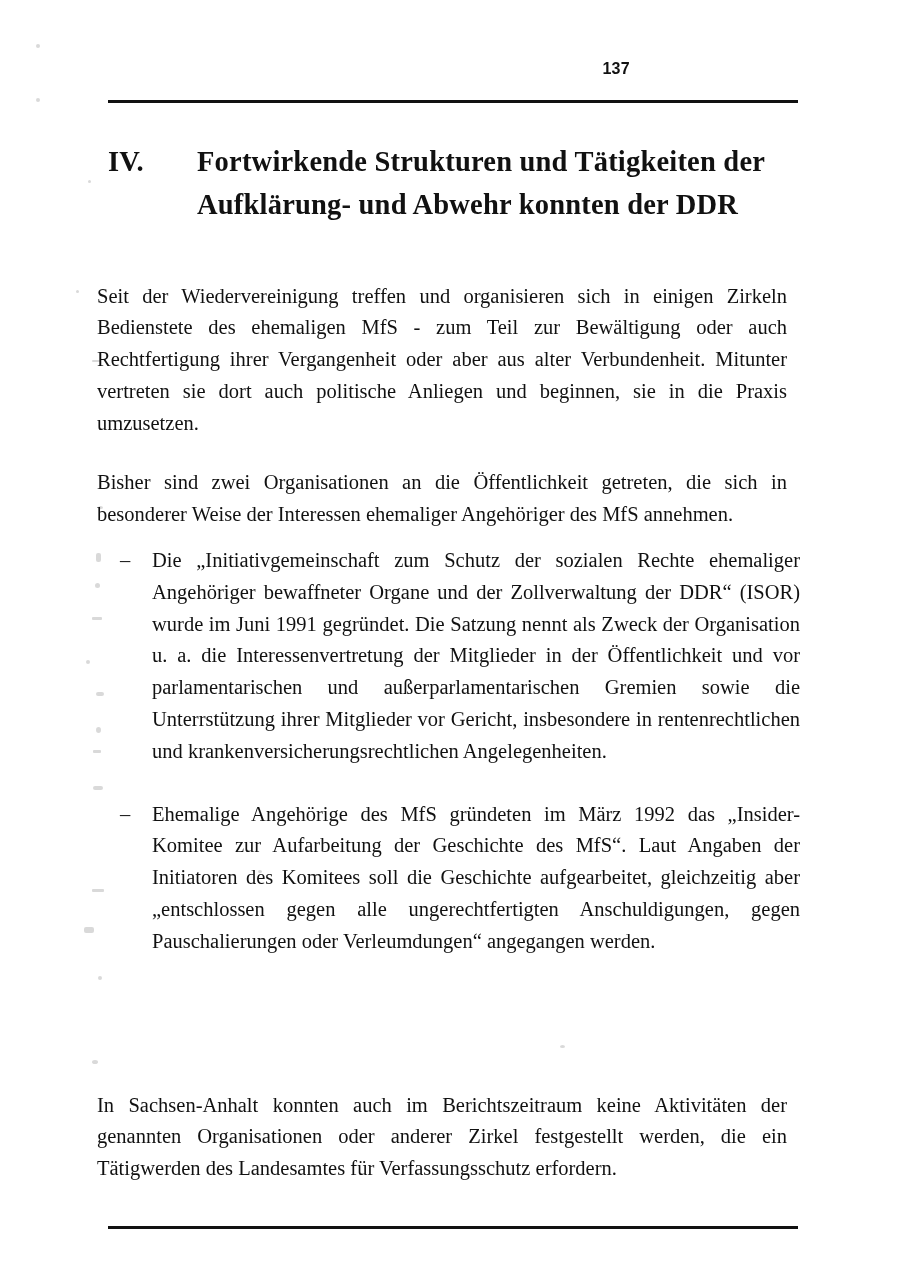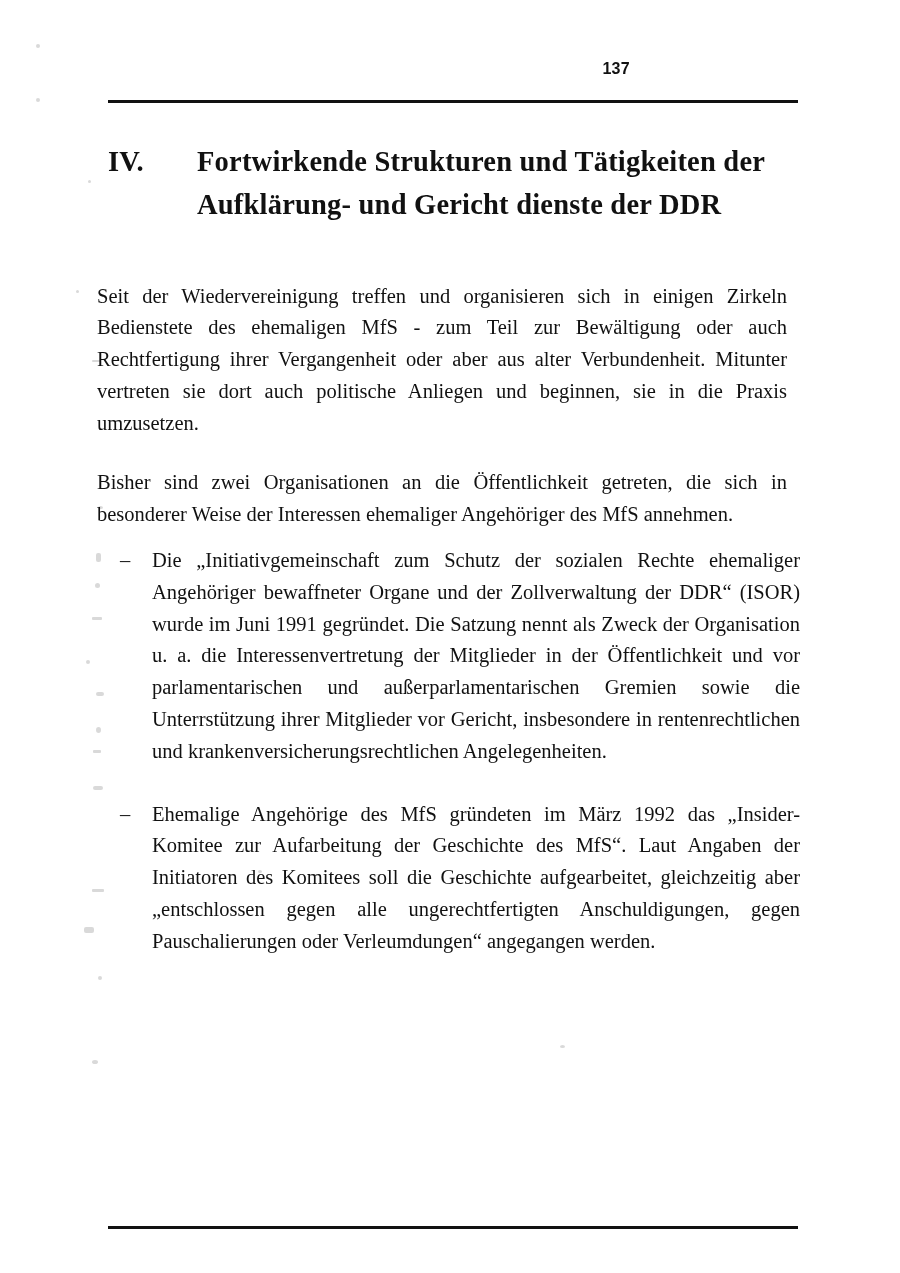--- a/index.html
+++ b/index.html
@@ -151,21 +151,21 @@
   <div class="speck" style="left:92px;  top:1060px; width:6px; height:4px;"></div>
   <div class="speck" style="left:258px; top:870px; width:4px; height:3px;"></div>
   <div class="speck" style="left:560px; top:1045px; width:5px; height:3px;"></div>
 
   <div class="page-number">137</div>
 
   <div class="rule-top"></div>
 
   <h1 class="heading">
     <span class="numeral">IV.</span>
-    <span class="htext">Fortwirkende Strukturen und Tätigkeiten der Aufklärung- und Gericht dienste der DDR</span>
+    <span class="htext">Fortwirkende Strukturen und Tätigkeiten der Aufklärung- und Abwehr konnten der DDR</span>
   </h1>
 
   <p class="body-block p1">Seit der Wiedervereinigung treffen und organisieren sich in einigen Zirkeln Bedienstete des ehemaligen MfS - zum Teil zur Bewältigung oder auch Rechtfertigung ihrer Vergangenheit oder aber aus alter Verbundenheit. Mitunter vertreten sie dort auch politische Anliegen und beginnen, sie in die Praxis umzusetzen.</p>
 
   <p class="body-block p2">Bisher sind zwei Organisationen an die Öffentlichkeit getreten, die sich in besonderer Weise der Interessen ehemaliger Angehöriger des MfS annehmen.</p>
 
   <div class="bullets">
 
     <div class="bullet">
       <span class="dash">–</span>
@@ -173,16 +173,17 @@
     </div>
 
 
     <div class="bullet gap">
       <span class="dash">–</span>
       <span>Ehemalige Angehörige des MfS gründeten im März 1992 das „Insider-Komitee zur Aufarbeitung der Geschichte des MfS“. Laut Angaben der Initiatoren des Komitees soll die Geschichte aufgearbeitet, gleichzeitig aber „entschlossen gegen alle ungerechtfertigten Anschuldigungen, gegen Pauschalierungen oder Verleumdungen“ angegangen werden.</span>
     </div>
 
   </div>
 
+  <p class="body-block p-final">In Sachsen-Anhalt konnten auch im Berichtszeitraum keine Aktivitäten der genannten Organisationen oder anderer Zirkel festgestellt werden, die ein Tätigwerden des Landesamtes für Verfassungsschutz erfordern.</p>
 
   <div class="rule-bottom"></div>
 
 </div>
 
 </body></html>

